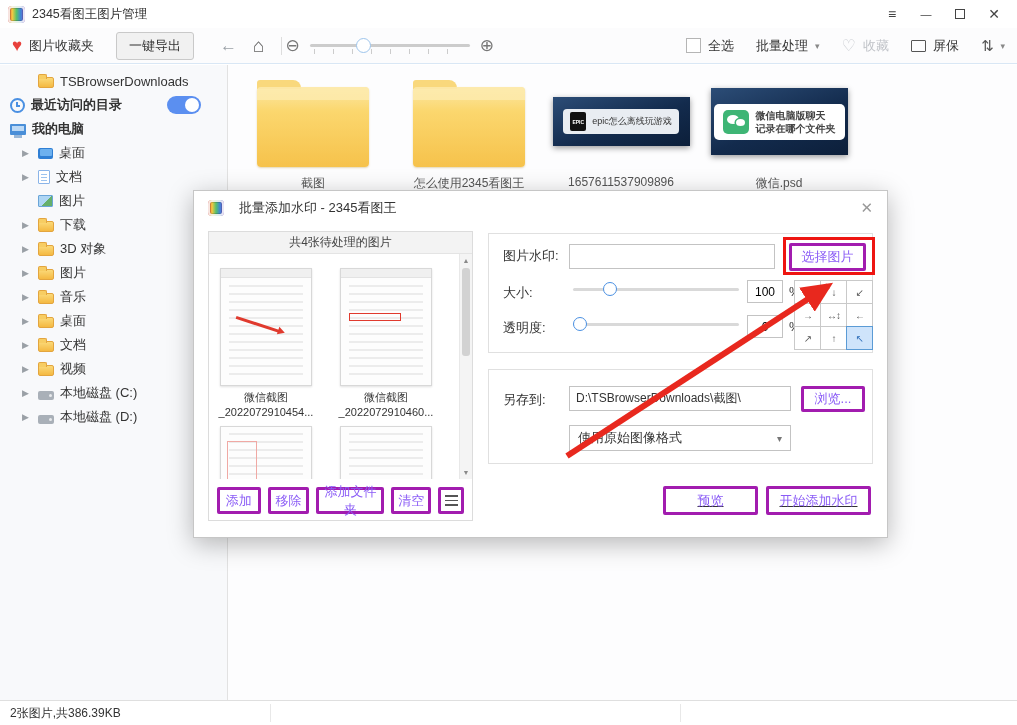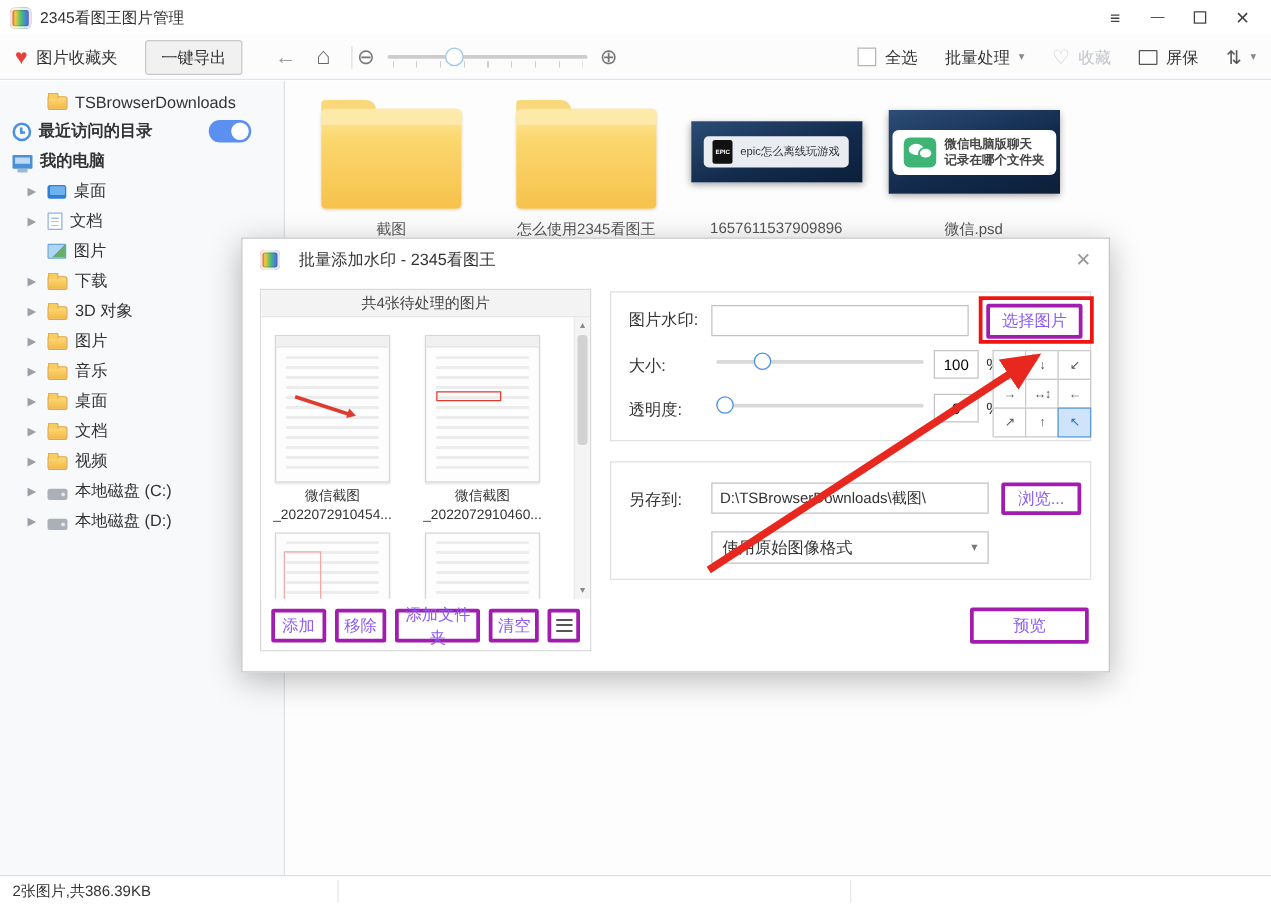--- a/index.html
+++ b/index.html
@@ -145,21 +145,21 @@
   .wm-slider .track { position:absolute; left:0; right:0; top:7px; height:3px; background:#d9d9d9; border-radius:2px; }
   .wm-slider .thumb { position:absolute; top:1px; width:14px; height:14px; border-radius:50%; background:#fff; border:1.5px solid #4a90e2; }
   .posgrid { position:absolute; left:306px; top:47px; display:grid; grid-template-columns:repeat(3,26px);
      grid-auto-rows:23px; }
   .poscell { border:1px solid #c9c9c9; margin:-1px 0 0 -1px; background:#fff; display:flex; align-items:center;
      justify-content:center; font-size:10px; letter-spacing:-1px; color:#555; }
   .poscell.sel { background:#cfe4fb; border-color:#5b9bd5; color:#2b6cb8; z-index:2; }
   .dropdown { position:relative; width:222px; height:26px; border:1px solid #c3c3c3; display:flex; align-items:center;
      padding:0 8px; font-size:13px; color:#333; }
   .dropdown .dd-caret { margin-left:auto; color:#777; font-size:10px; }
-  .dlg-actions { position:absolute; right:16px; bottom:22px; display:flex; gap:8px; }
+  .dlg-actions { position:absolute; right:16px; bottom:22px; display:flex; gap:8px;text-decoration:underline; }
   .b-preview { width:95px; height:29px; }
   .b-start { width:105px; height:29px; }
 
   .redhl { position:absolute; left:589px; top:46px; width:92px; height:38px; border:3px solid #ee1511; z-index:6; }
   .arrow-svg { position:absolute; left:0; top:0; width:695px; height:348px; pointer-events:none; z-index:7; }
 
   
   .statusbar { position:absolute; left:0; right:0; bottom:0; height:25px; background:#fff; border-top:1px solid #dfdfdf;
      display:flex; align-items:center; font-size:12px; color:#333; padding-left:10px; }
   .sb-div { position:absolute; top:3px; bottom:3px; width:1px; background:#e8e8e8; }
@@ -428,20 +428,21 @@
     <input class="textinput" style="position: absolute; left: 80px; top: 16px; width: 222px;" value="D:\TSBrowserDownloads\截图\">
     <button class="btn" style="position:absolute; left:312px; top:16px; width:64px; height:26px;">浏览...</button>
     <div class="dropdown" style="position:absolute; left:80px; top:55px;">
       <span>使用原始图像格式</span>
       <span class="dd-caret">▾</span>
     </div>
   </div>
 
   <div class="dlg-actions">
     <button class="btn b-preview">预览</button>
+    <button class="btn b-start">开始添加水印</button>
   </div>
 
   <div class="redhl"></div>
   <svg class="arrow-svg" viewBox="0 0 695 348">
     <defs>
       <marker id="ah" orient="auto" markerUnits="strokeWidth" markerWidth="5.4" markerHeight="5" refX="4.2" refY="2.4">
         <path d="M0,0 L5.2,2.4 L0,4.8 Z" fill="#e8281e"></path>
       </marker>
     </defs>
     <line x1="373" y1="265" x2="634" y2="95" stroke="#e8281e" stroke-width="6" marker-end="url(#ah)"></line>

